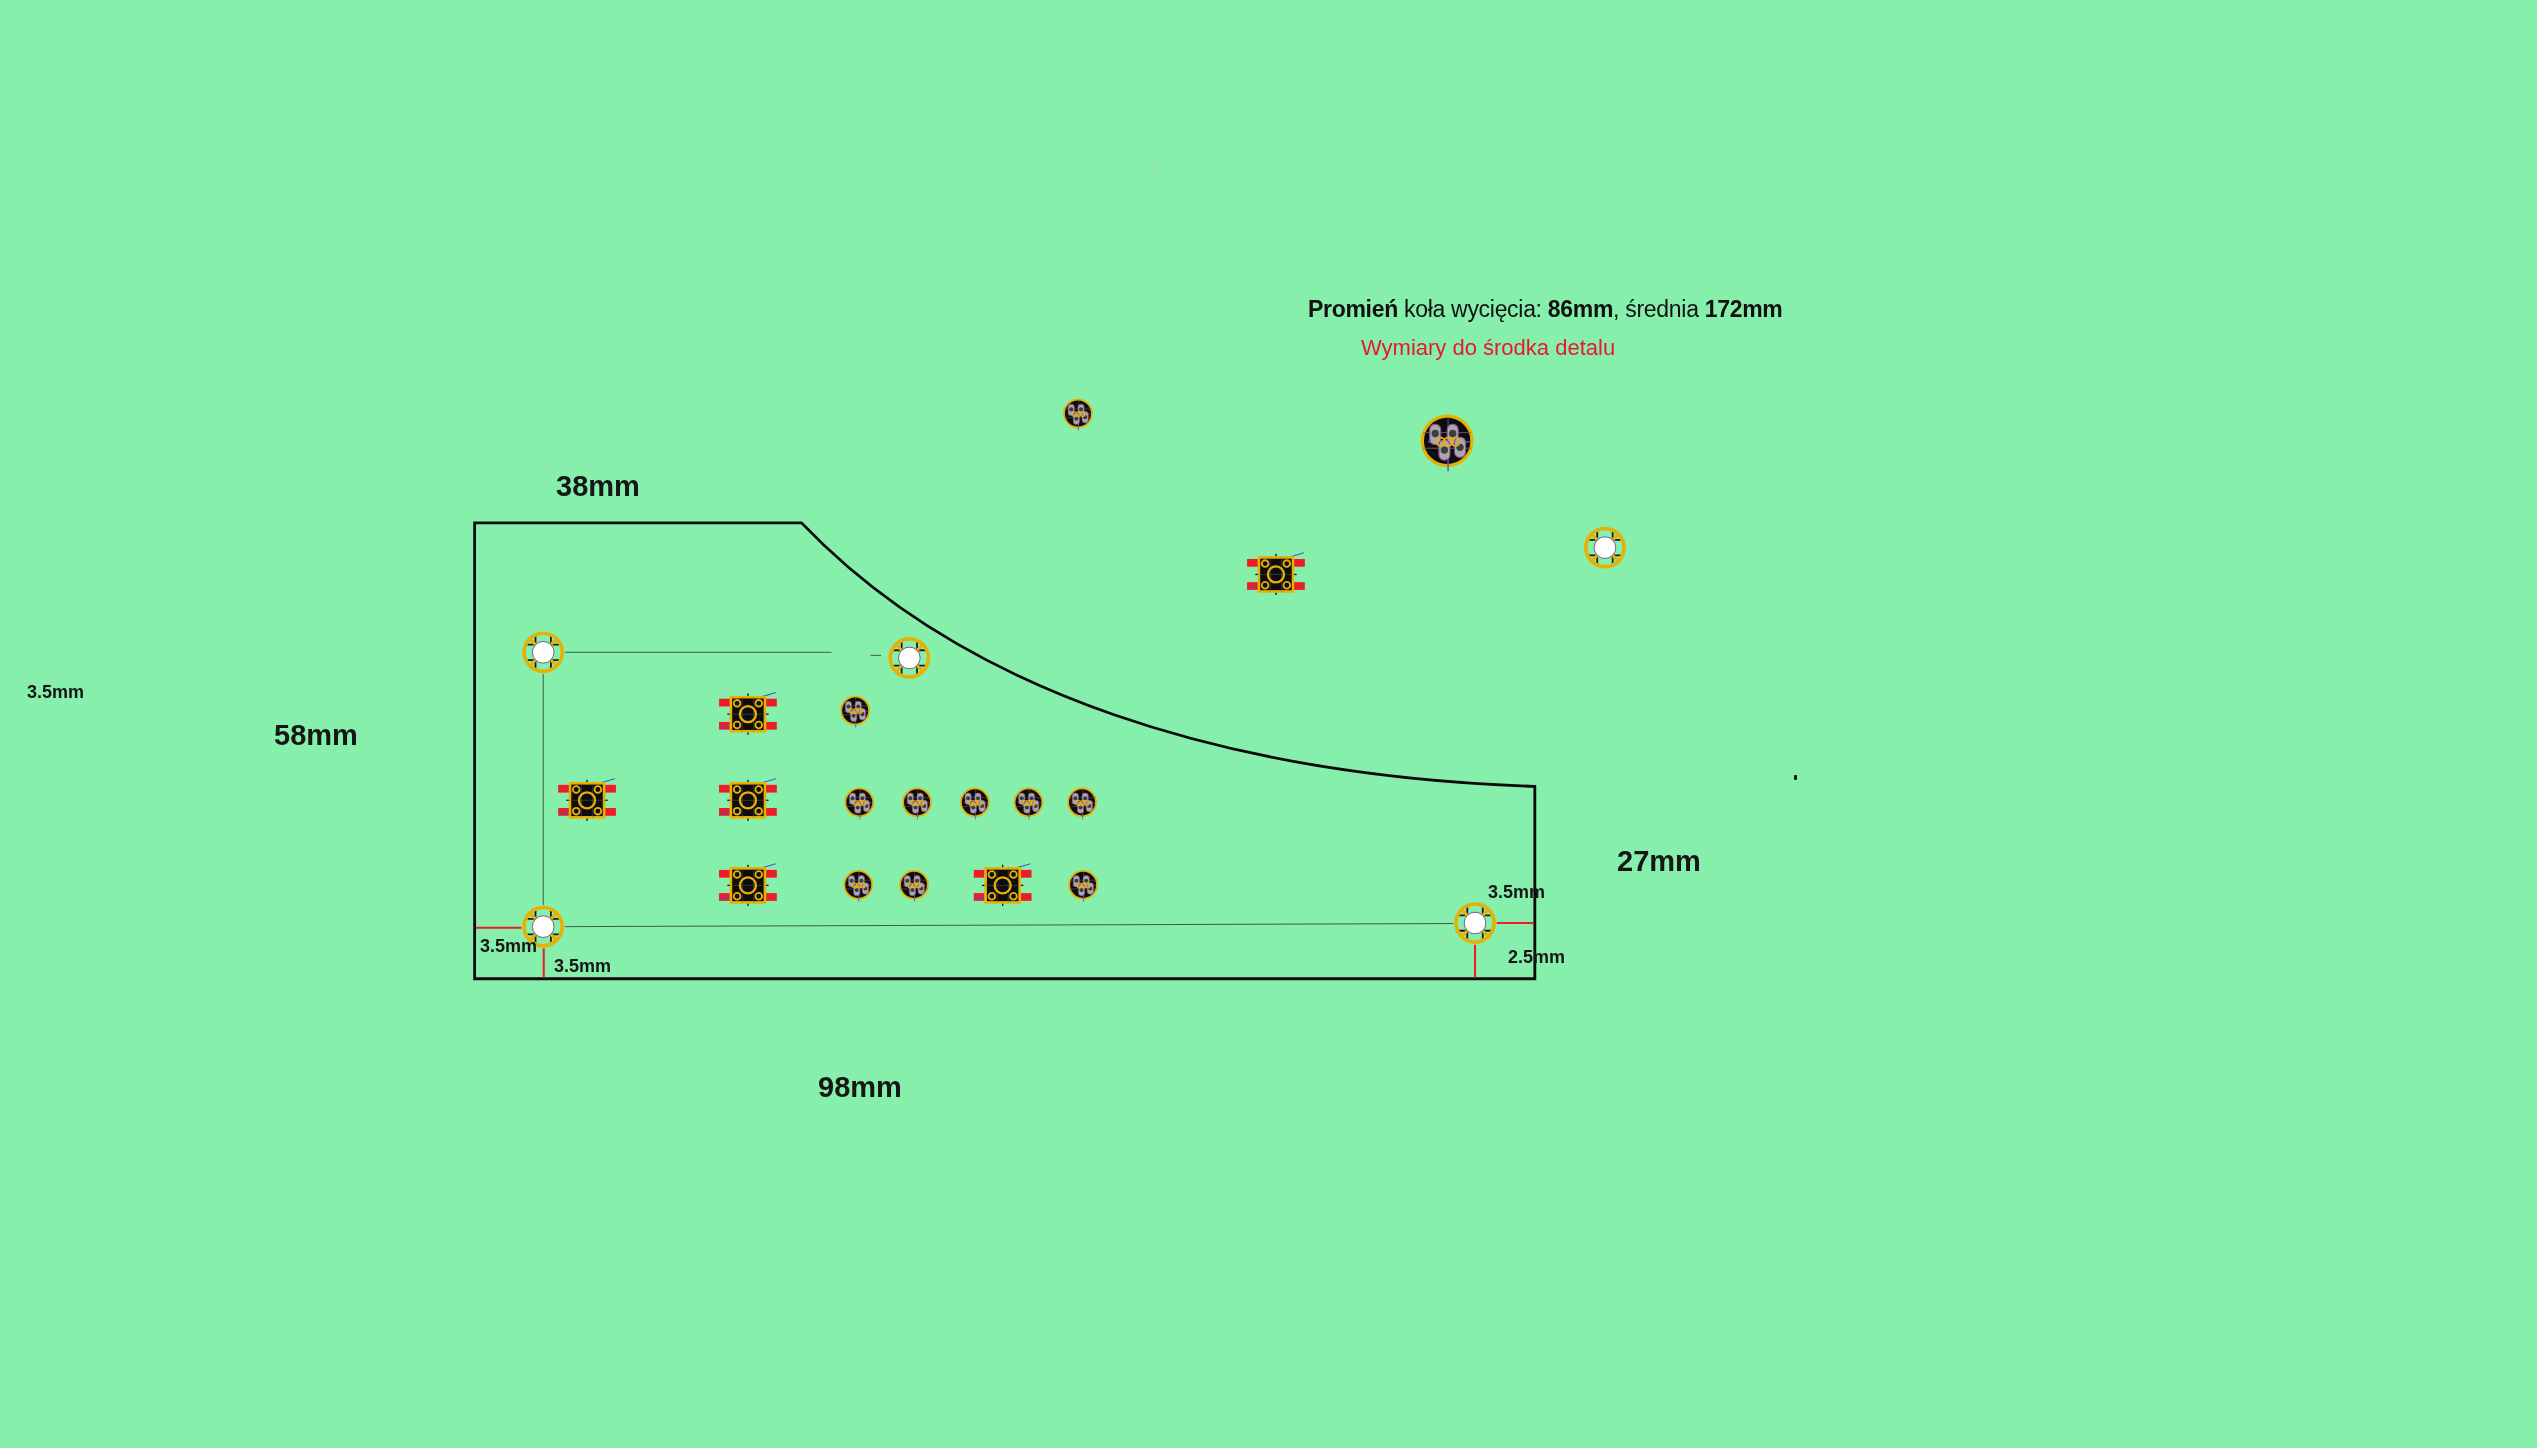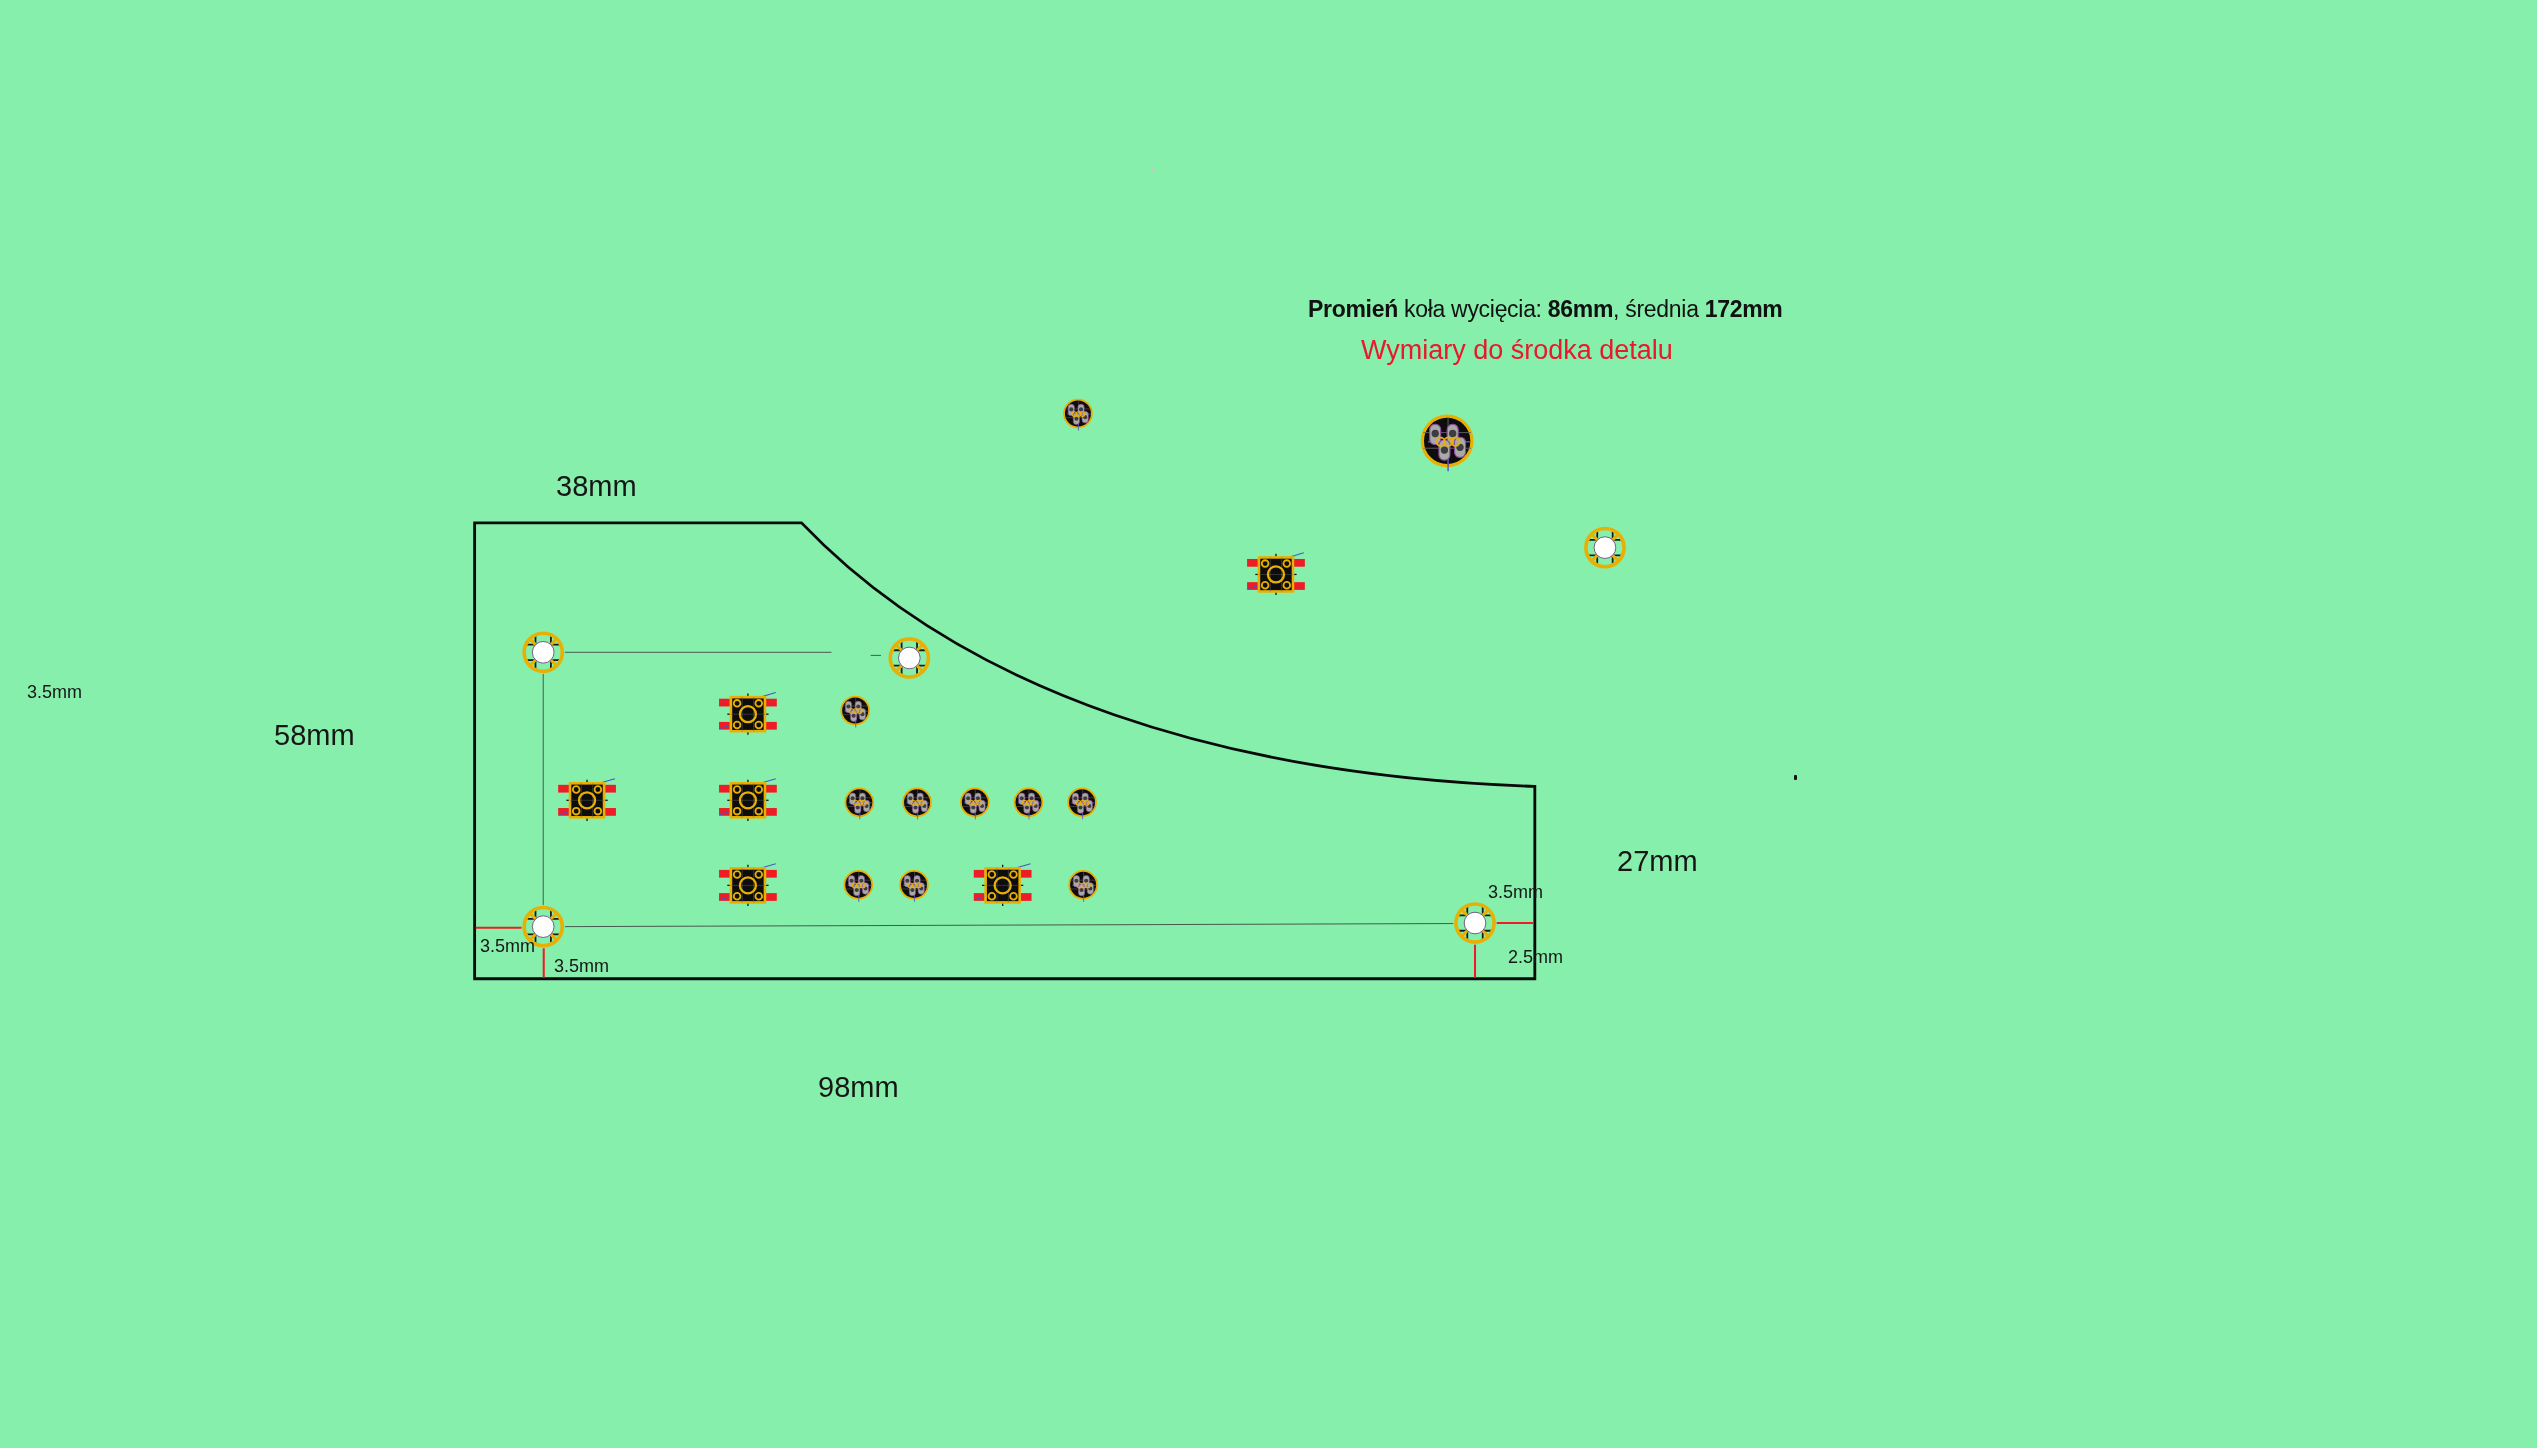--- a/index.html
+++ b/index.html
@@ -9,36 +9,36 @@
     background:#86efac;
     font-family:"Liberation Sans", sans-serif;
     overflow:hidden;
   }
   #pcb-svg{position:absolute;left:0;top:0;}
   .lbl{
     position:absolute;
     color:#161616;
     white-space:nowrap;
     line-height:1;
-    font-weight:400;
+    font-weight:700;
   }
   .lbl-big{font-size:29px;letter-spacing:0px;}
   .lbl-small{font-size:18px;}
   .note{
     position:absolute;
     left:1308px;top:298px;
     font-size:23px;color:#111;
     letter-spacing:-0.3px;
     white-space:nowrap;line-height:1;
   }
   .note b{font-weight:700;}
   .subtitle{
     position:absolute;
     left:1361px;top:337px;
-    font-size:27px;color:#e8192c;
+    font-size:22px;color:#e8192c;
     white-space:nowrap;line-height:1;
   }
   .dot-dark{position:absolute;left:1794px;top:775px;width:3.1px;height:5.2px;background:#141414;border-radius:1px;}
   .dot-faint{position:absolute;left:1151px;top:168px;width:2.6px;height:2.6px;background:#c9c9c9;border-radius:50%;}
 </style>
 </head>
 <body>
 
 <div id="canvas">
 

